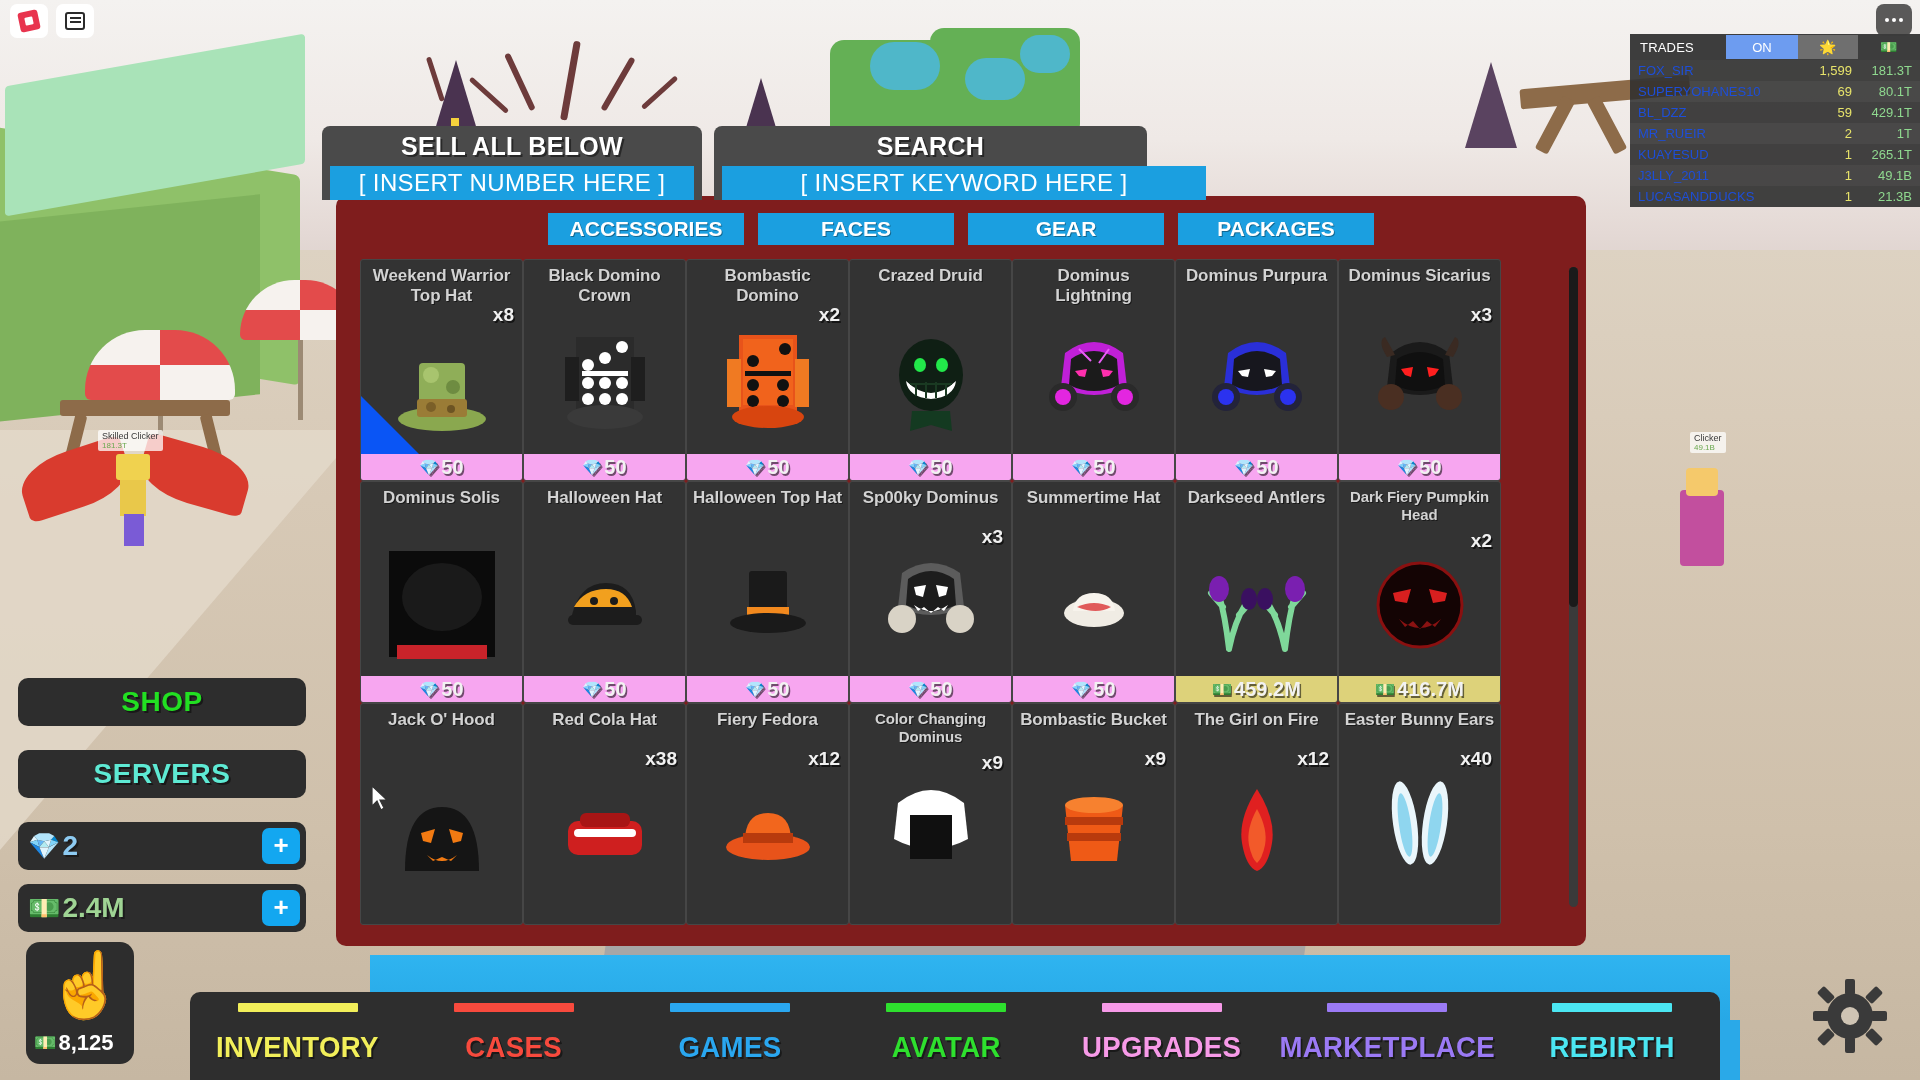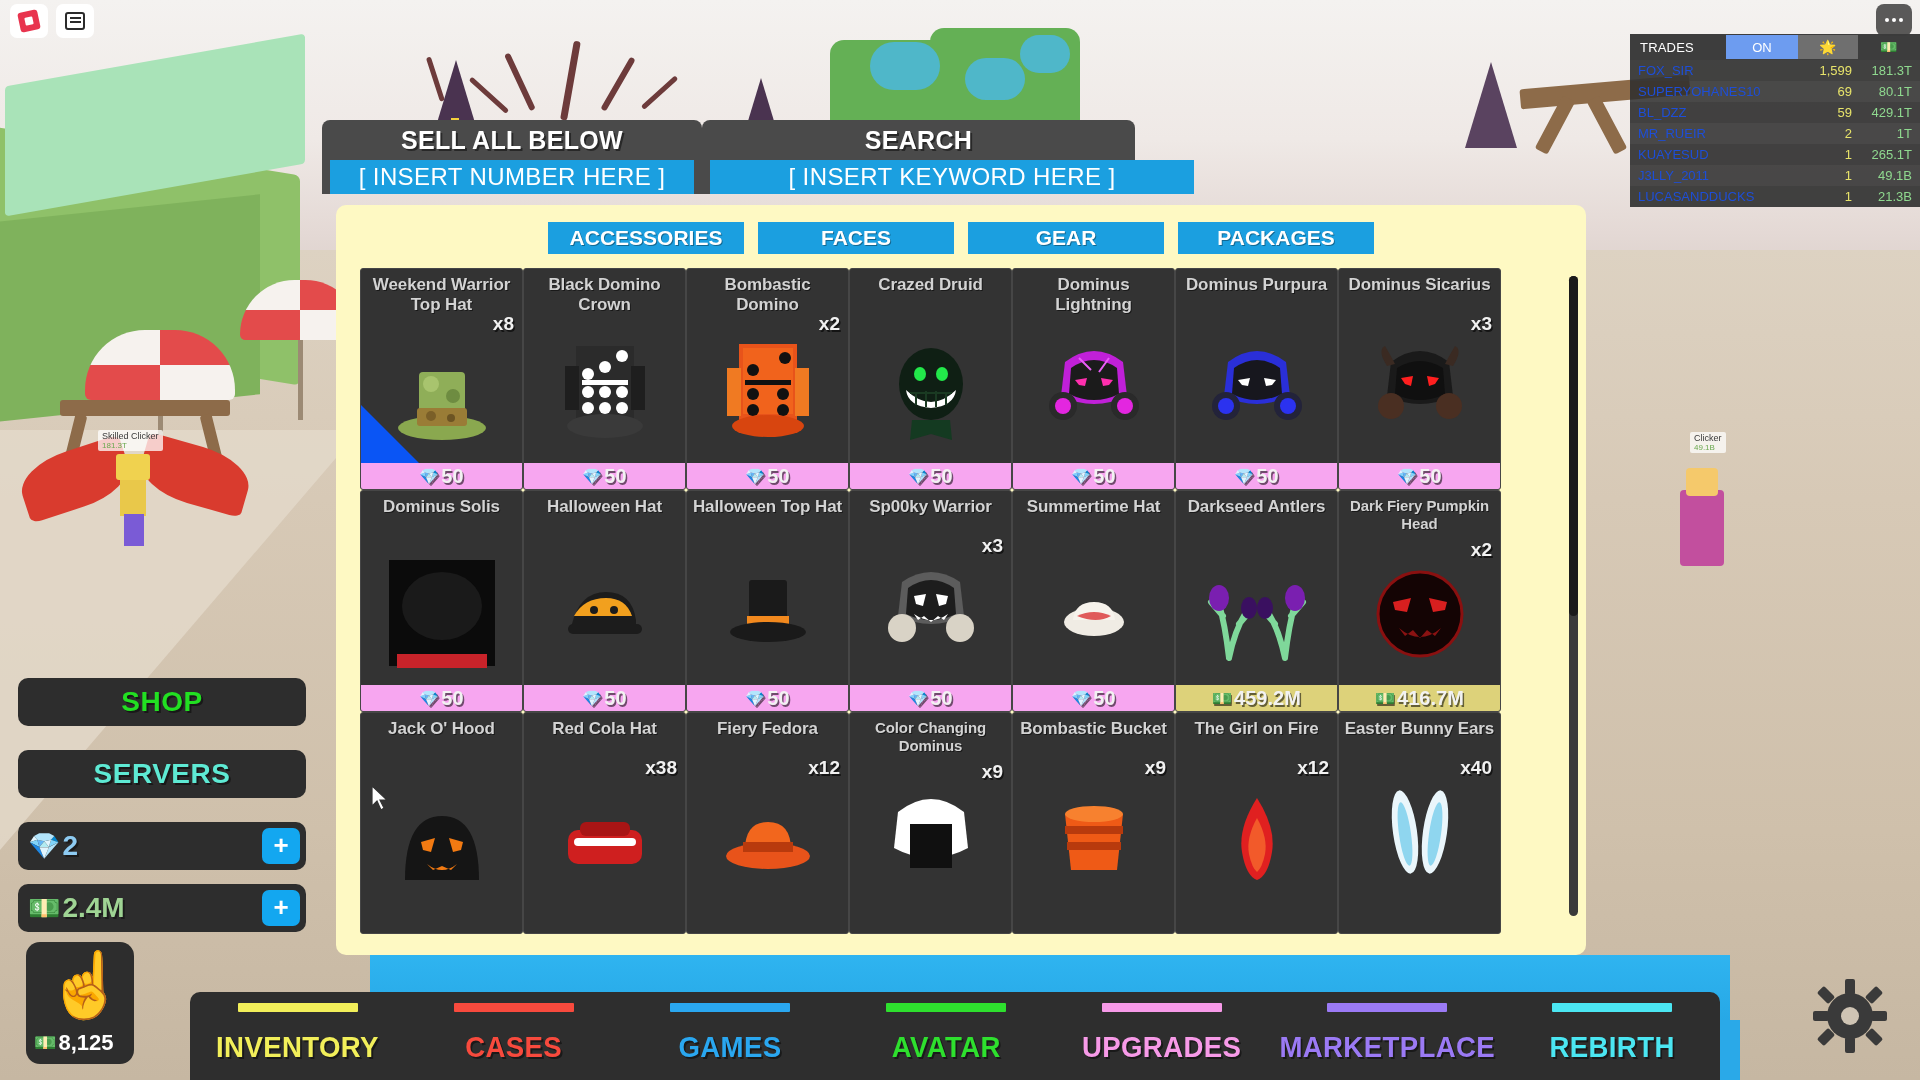--- a/index.html
+++ b/index.html
@@ -172,21 +172,21 @@
   }
   .clicker .cval span.ic { font-size: 18px; }
 
   
   .gear {
     position: absolute; right: 32px; bottom: 26px; width: 76px; height: 76px;
     display: flex; align-items: center; justify-content: center;
   }
 
   
-  .ctrl-wrap { position: absolute; left: 322px; top: 120px; display: flex; gap: 0; z-index: 5; }
+  .ctrl-wrap { position: absolute; left: 322px; top: 126px; display: flex; gap: 12px; z-index: 5; }
   .ctrl {
     background: #4a4a4a; border-radius: 8px 8px 0 0; padding: 6px 8px 0 8px;
   }
   .ctrl .lbl {
     color: #fff; font-size: 25px; font-weight: bold; text-align: center;
     text-shadow: 2px 2px 0 rgba(0,0,0,.45); letter-spacing: .3px;
     margin-bottom: 5px;
   }
   .ctrl .fld {
     background: #1b9fe0; color: #fff; font-size: 24px; text-align: center;
@@ -194,22 +194,22 @@
   }
   .ctrl.sell { width: 380px; }
   .ctrl.sell .fld { width: 364px; }
   .ctrl.search { width: 433px; }
   .ctrl.search .fld { width: 484px; }
   .ctrl.actions { width: 372px; }
   .ctrl.actions .fld { width: 356px; font-size: 22px; }
 
   
   .inv-panel {
-    position: absolute; left: 336px; top: 205px; width: 1250px; height: 750px;
-    background: #fef9c3; border-radius: 10px; z-index: 4; overflow: hidden;
+    position: absolute; left: 336px; top: 196px; width: 1250px; height: 750px;
+    background: #7f1d1d; border-radius: 10px; z-index: 4; overflow: hidden;
   }
   .tabs { display: flex; gap: 14px; justify-content: center; padding: 17px 0 14px 0; }
   .tab {
     background: #1b9fe0; color: #fff; font-size: 21px; font-weight: bold;
     height: 32px; line-height: 32px; text-align: center; width: 196px;
     text-shadow: 1px 1px 0 rgba(0,0,0,.35);
   }
   .grid-area { position: relative; height: 680px; padding: 0 24px 0 24px; }
   .grid {
     display: grid; grid-template-columns: repeat(7, 163px); 
@@ -653,21 +653,21 @@
                 <rect x="34" y="58" width="42" height="10" fill="#f2891e"></rect>
                 <ellipse cx="55" cy="74" rx="38" ry="10" fill="#1a1a1a"></ellipse>
               </svg>
             </div>
             <div class="price gem">
               <span class="pi">💎</span>
               <span>50</span>
             </div>
           </div>
           <div class="card">
-            <div class="title">Sp00ky Warrior</div>
+            <div class="title">Sp00ky Dominus</div>
             <div class="qty" style="top:44px">x3</div>
             <div class="thumb">
               <svg width="110" height="110" viewBox="0 0 110 110">
                 <path d="M26 24 Q55 4 84 24 L88 58 Q55 74 22 58Z" fill="#5c5c5c"></path>
                 <path d="M32 30 Q55 14 78 30 L80 56 Q55 68 30 56Z" fill="#1d1d1d"></path>
                 <path d="M38 38 L50 36 L47 48 L40 46Z" fill="#fff"></path>
                 <path d="M72 38 L60 36 L63 48 L70 46Z" fill="#fff"></path>
                 <path d="M38 56 Q55 68 72 56 L68 62 L62 58 L55 64 L48 58 L42 62Z" fill="#fff"></path>
                 <circle cx="26" cy="70" r="14" fill="#d9d3c6"></circle>
                 <circle cx="84" cy="70" r="14" fill="#d9d3c6"></circle>

